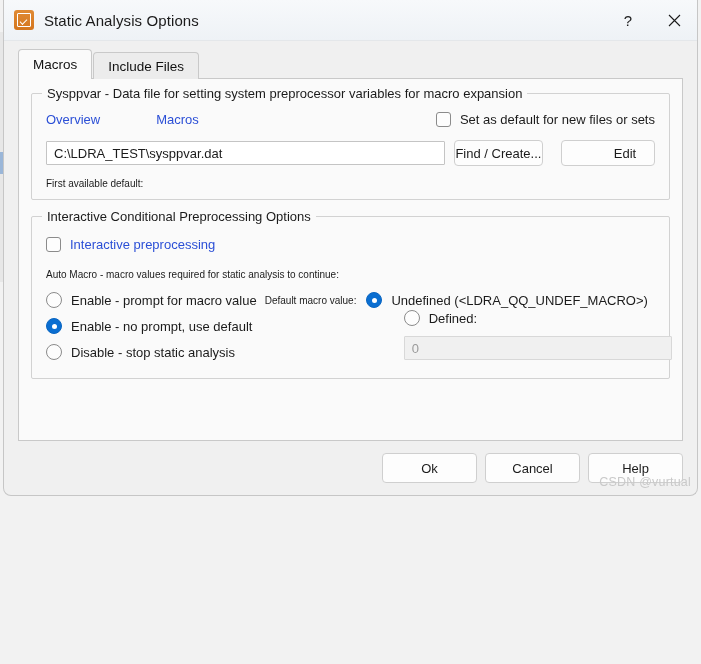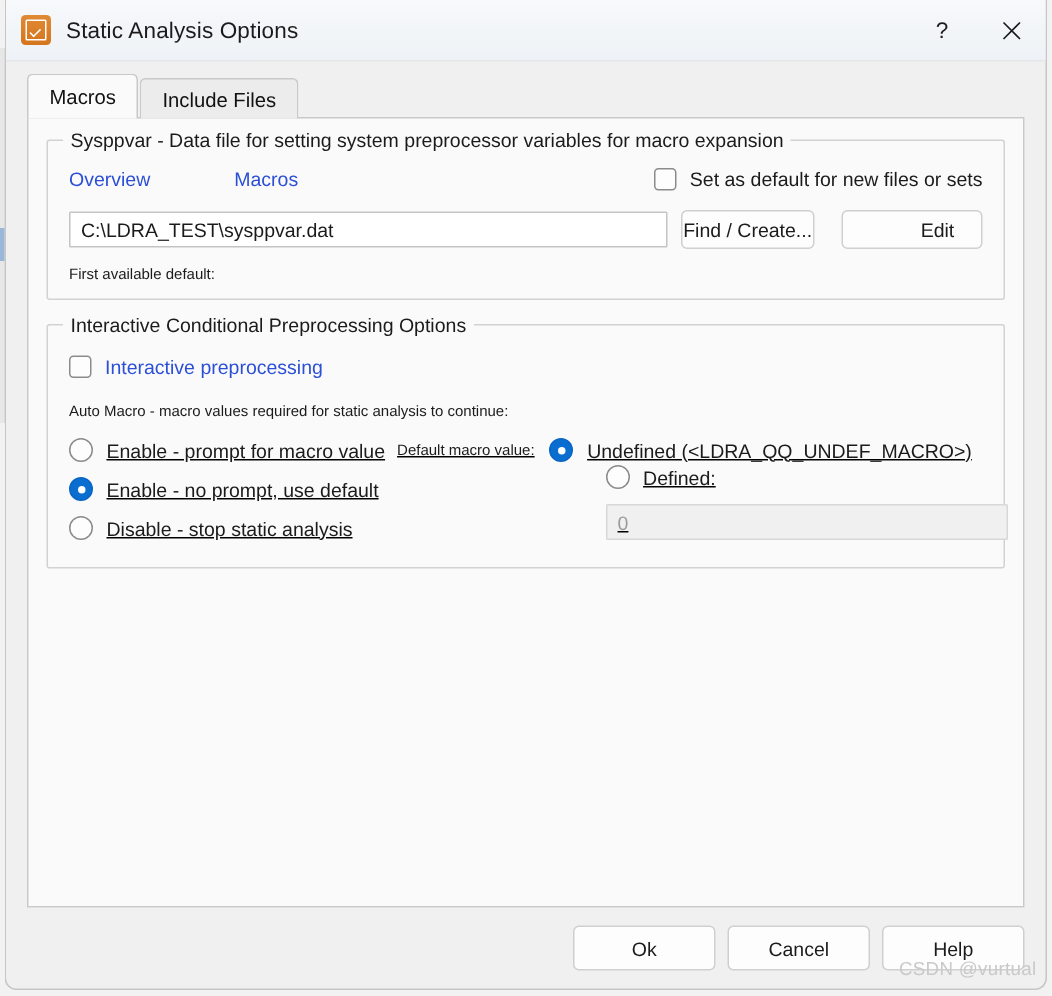--- a/index.html
+++ b/index.html
@@ -14,21 +14,21 @@
     font-family: "Liberation Sans", sans-serif;
     -webkit-font-smoothing: antialiased;
   }
 
   
   .window {
     position: absolute;
     left: 3px;
     top: 0px;
     width: 695px;
-    height: 660px;
+    height: 496px;
     background: #f0f0f0;
     border: 1px solid #c6c6c6;
     border-top: none;
     border-radius: 0 0 8px 8px;
     box-sizing: border-box;
     display: flex;
     flex-direction: column;
   }
 
   .edge-strip {
@@ -365,21 +365,21 @@
     <div class="group" style="padding-bottom:18px;">
       <div class="legend">Interactive Conditional Preprocessing Options</div>
 
       <div class="row" style="margin-top:4px;">
         <div class="cb"></div>
         <div class="cb-label link-like">Interactive preprocessing</div>
       </div>
 
       <div class="static-text" style="margin-top:17px;">Auto Macro - macro values required for static analysis to continue:</div>
 
-      <div class="row" style="margin-top:12px; align-items:center;text-decoration:underline;">
+      <div class="row" style="margin-top:12px; align-items:center;">
 
         <div style="width:240px;">
           <div class="row">
             <div class="rb"></div>
             <div class="rb-label">Enable - prompt for macro value</div>
           </div>
           <div class="row" style="margin-top:10px;">
             <div class="rb checked"></div>
             <div class="rb-label">Enable - no prompt, use default</div>
           </div>

